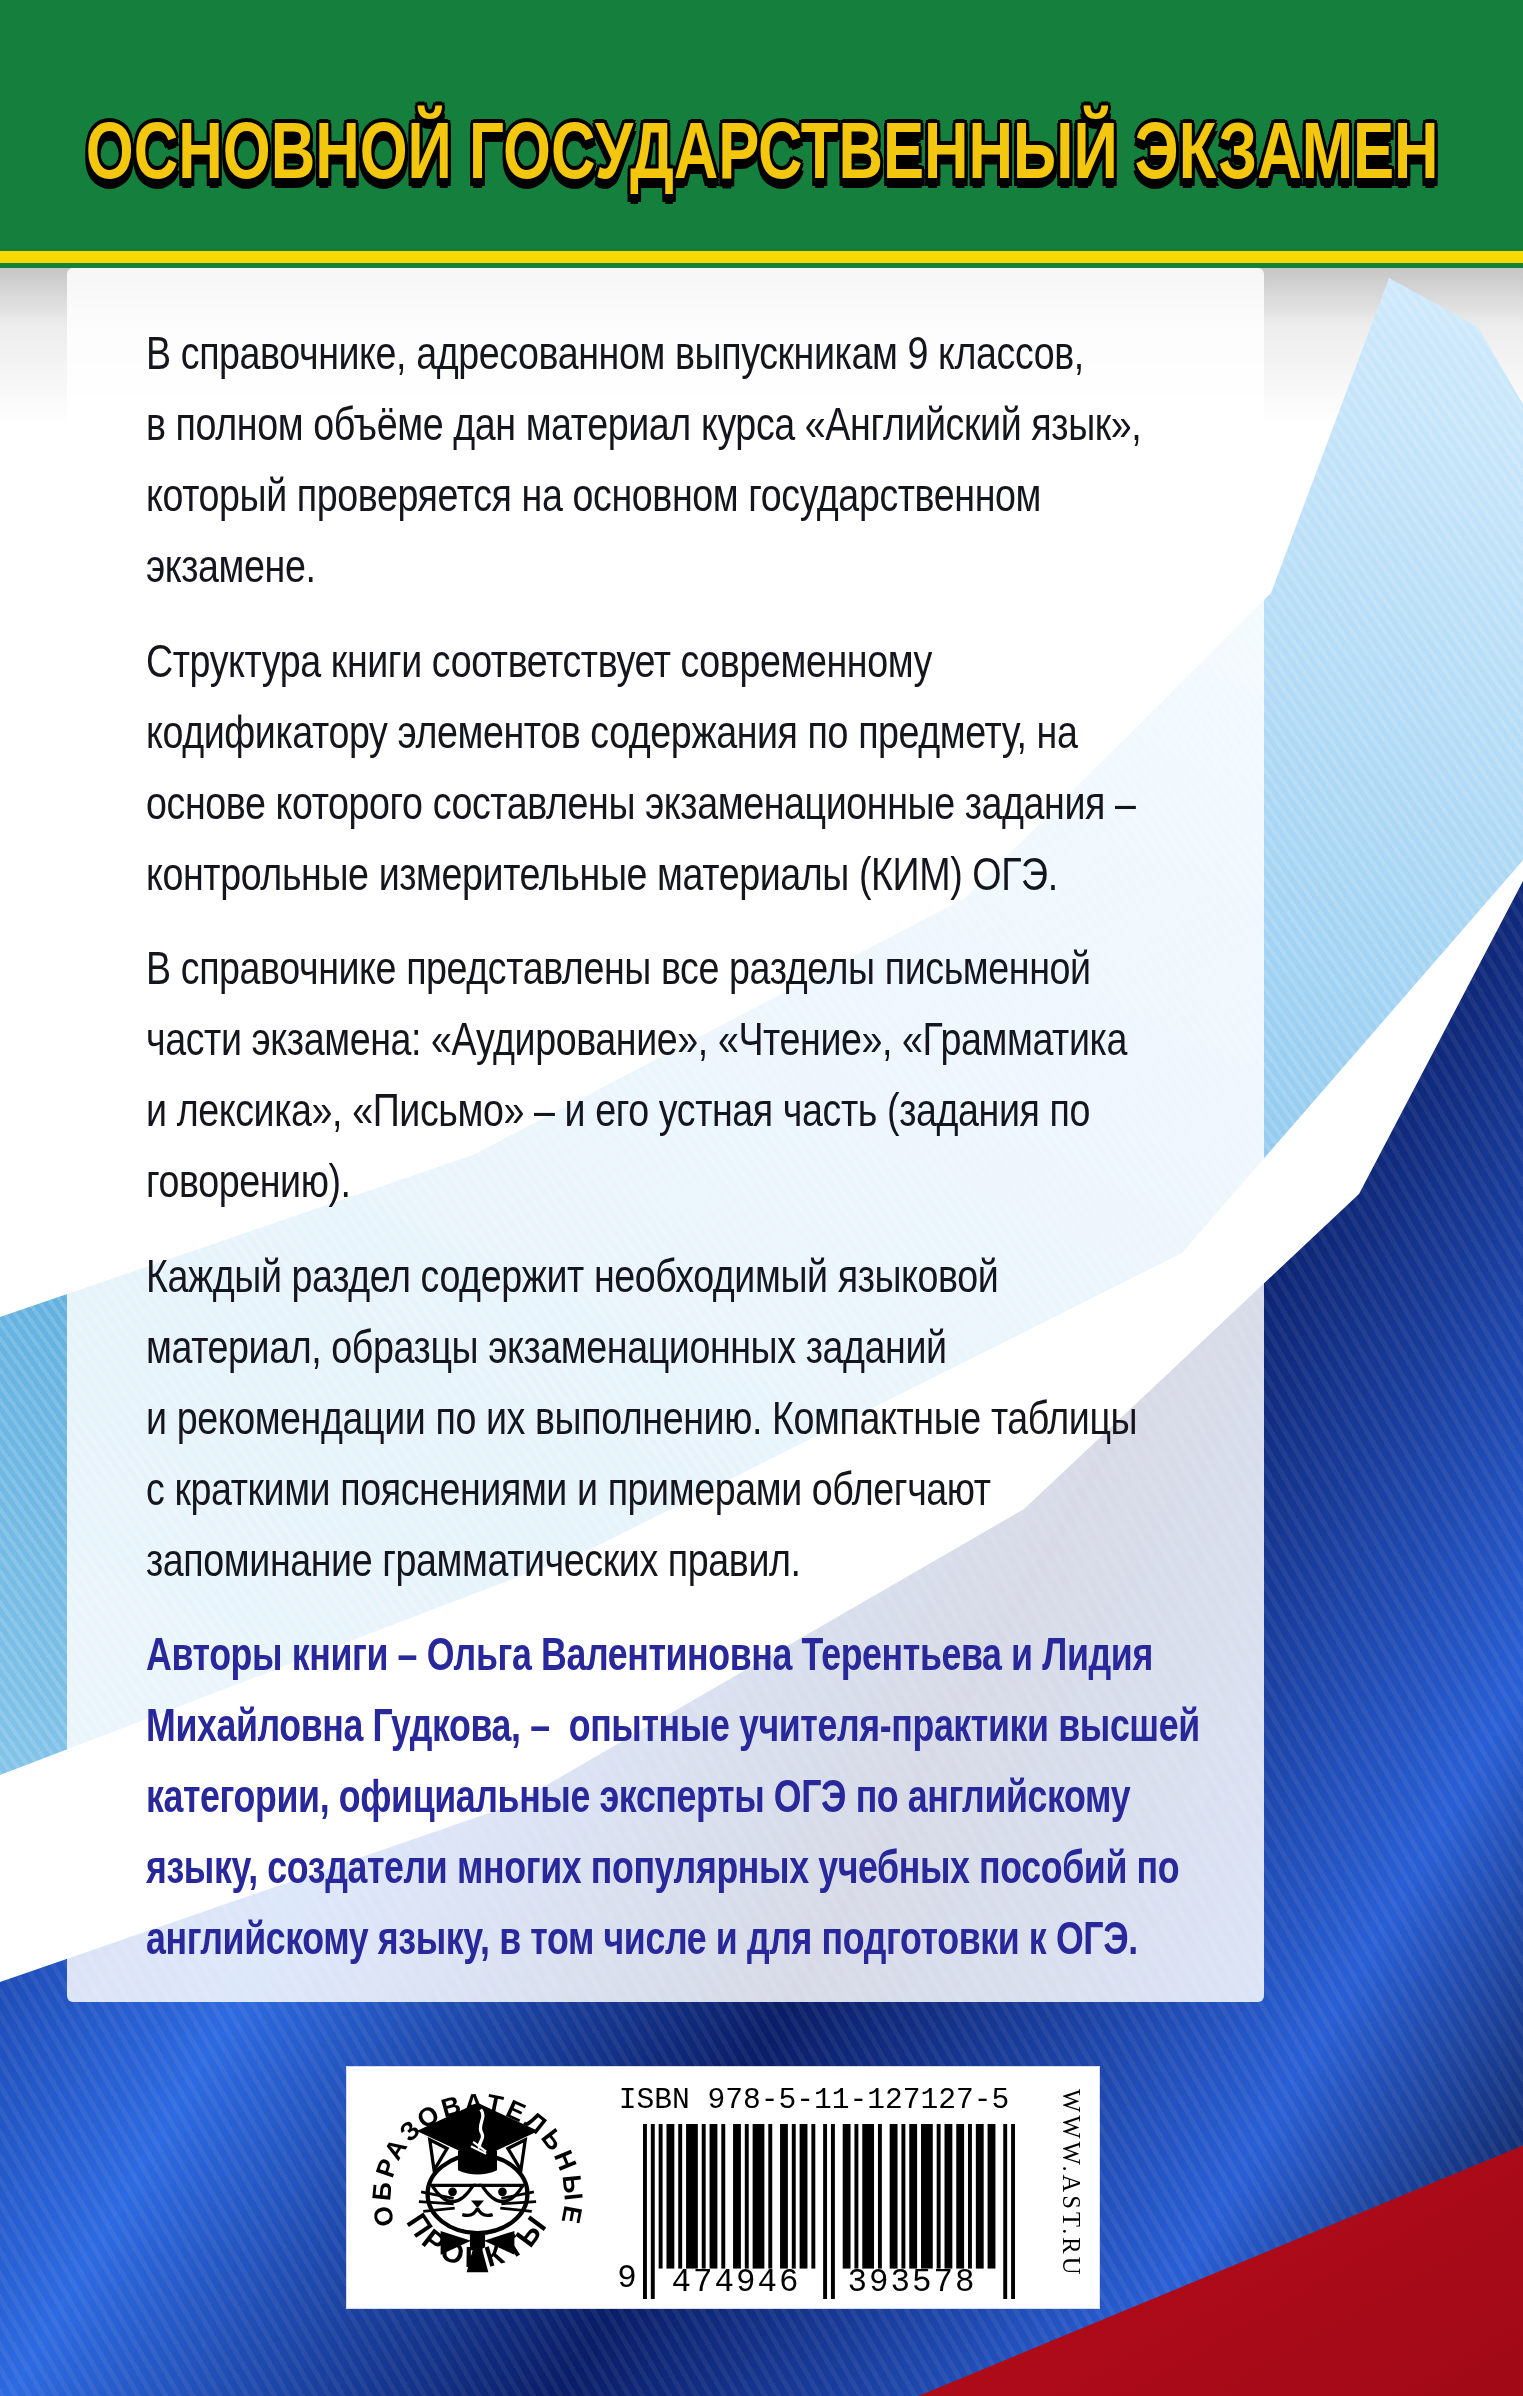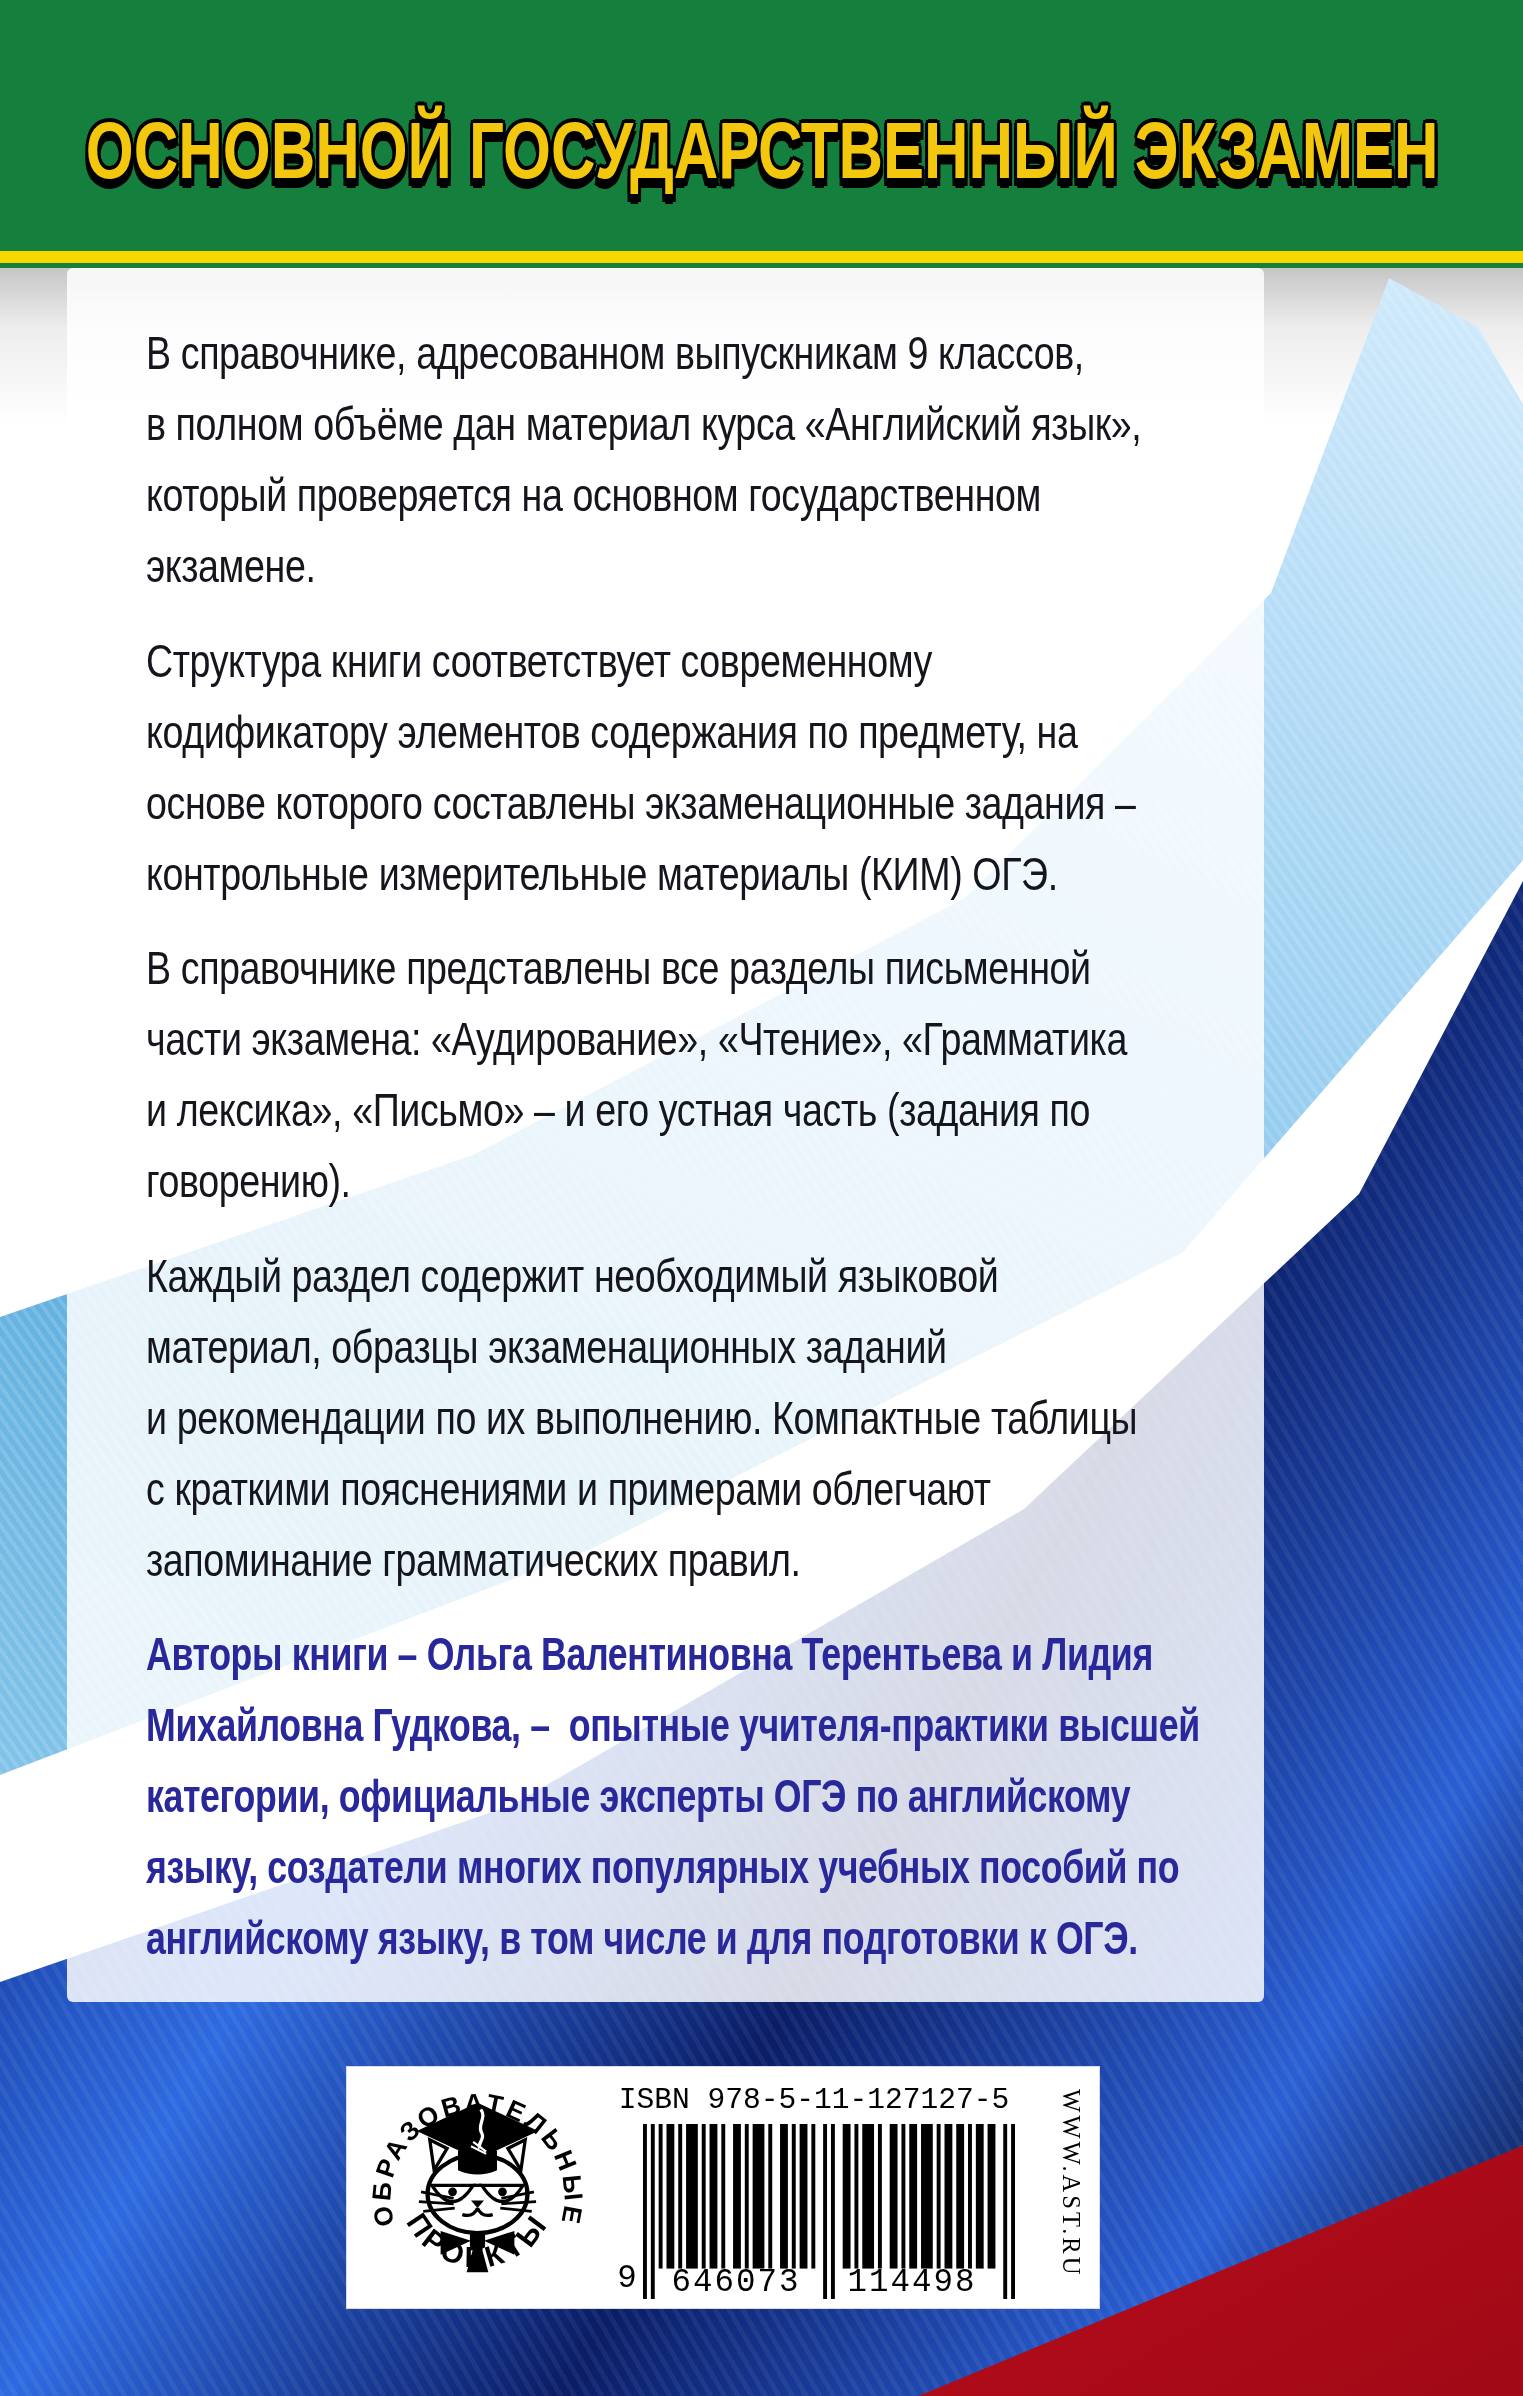--- a/index.html
+++ b/index.html
@@ -175,21 +175,21 @@
             <rect x="77" y="0" width="2" height="38"></rect>
           <rect x="80" y="0" width="2" height="38"></rect>
             <rect x="83" y="0" width="1" height="38"></rect>
           <rect x="85" y="0" width="2" height="38"></rect>
             <rect x="88" y="0" width="2" height="38"></rect>
           <rect x="92" y="0" width="1" height="46"></rect>
             <rect x="94" y="0" width="1" height="46"></rect>
         </g>
       </svg>
       <div class="bc-digit bc-lead">9</div>
-      <div class="bc-digit bc-g1">646073</div>
-      <div class="bc-digit bc-g2">114498</div>
+      <div class="bc-digit bc-g1">474946</div>
+      <div class="bc-digit bc-g2">393578</div>
     </div>
 
     <div class="site-vert">WWW.AST.RU</div>
   </div>
 
 </div>
 
 
 </body></html>

